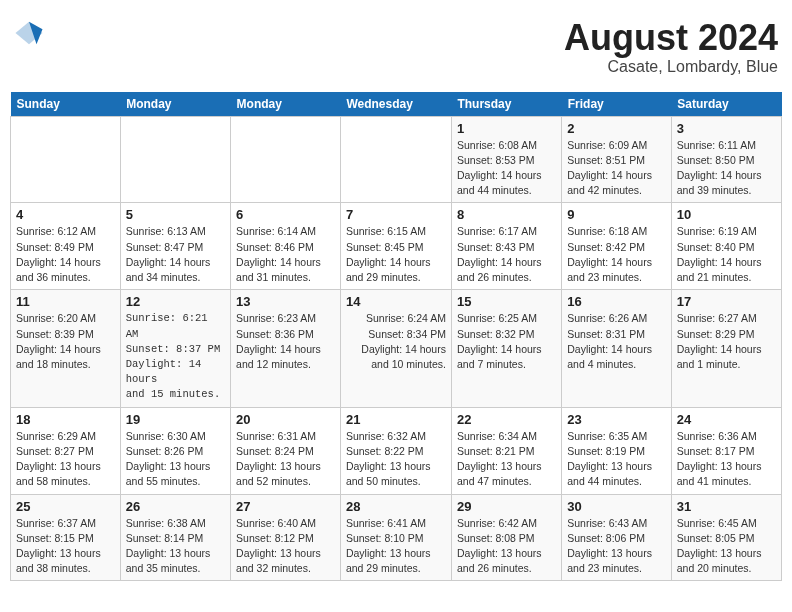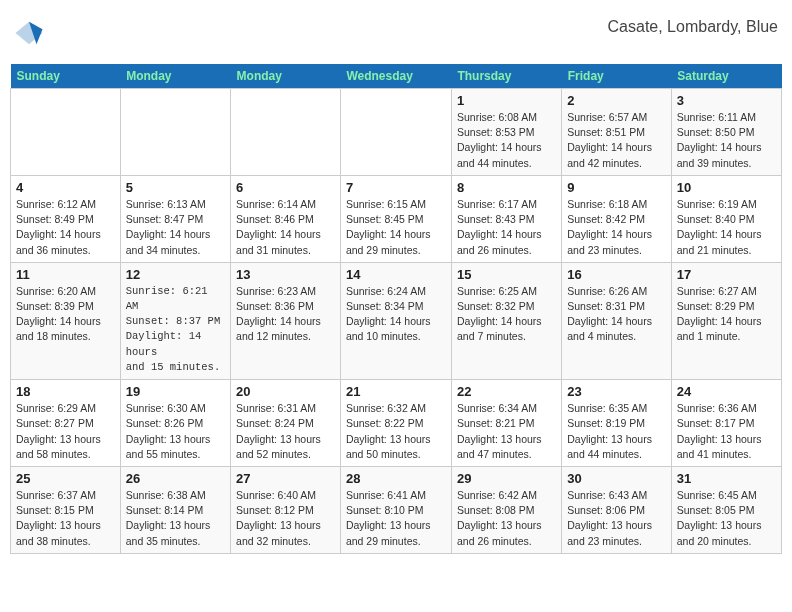--- a/index.html
+++ b/index.html
@@ -54,21 +54,21 @@
       font-size: 16px;
       color: #444;
     }
     table {
       width: 100%;
       border-collapse: collapse;
       font-size: 11px;
     }
     thead tr th {
       background-color: #1a6eb5;
-      color: #86efac;
+      color: #ffffff;
       text-align: left;
       padding: 5px 6px;
       font-size: 12px;
       font-weight: bold;
     }
     tbody tr td {
       border: 1px solid #ccc;
       vertical-align: top;
       padding: 4px 5px;
       width: 113px;
@@ -98,20 +98,21 @@
 <body>
 
 <div class="header">
   <div class="logo">
     <svg class="logo-icon" viewBox="0 0 40 40" xmlns="http://www.w3.org/2000/svg">
       <polygon points="20,5 38,20 20,35 2,20" fill="#1a6eb5" opacity="0.3"></polygon>
       <polygon points="20,5 38,15 30,35" fill="#1a6eb5"></polygon>
     </svg>
   </div>
   <div class="title-block">
+    <div class="month-year">August 2024</div>
     <div class="location">Casate, Lombardy, Blue</div>
   </div>
 </div>
 
 <table>
   <thead>
     <tr>
     <th>Sunday</th>
         <th>Monday</th>
         <th>Monday</th>
@@ -129,21 +130,21 @@
         <td class="empty-cell"></td>
         <td>
           <span class="day-number">1</span>
           <div class="day-info" style="white-space: pre-line;">Sunrise: 6:08 AM
 Sunset: 8:53 PM
 Daylight: 14 hours
 and 44 minutes.</div>
         </td>
         <td>
           <span class="day-number">2</span>
-          <div class="day-info" style="white-space: pre-line;">Sunrise: 6:57 AM
+          <div class="day-info" style="white-space: pre-line;">Sunrise: 6:09 AM
 Sunset: 8:51 PM
 Daylight: 14 hours
 and 42 minutes.</div>
         </td>
         <td>
           <span class="day-number">3</span>
           <div class="day-info" style="white-space: pre-line;">Sunrise: 6:11 AM
 Sunset: 8:50 PM
 Daylight: 14 hours
 and 39 minutes.</div>
@@ -217,21 +218,21 @@
         </td>
         <td>
           <span class="day-number">13</span>
           <div class="day-info" style="white-space: pre-line;">Sunrise: 6:23 AM
 Sunset: 8:36 PM
 Daylight: 14 hours
 and 12 minutes.</div>
         </td>
         <td>
           <span class="day-number">14</span>
-          <div class="day-info" style="white-space: pre-line;">Sunrise: 6:24 AM
+          <div class="day-info" style="white-space: pre-line; text-align: right;">Sunrise: 6:24 AM
 Sunset: 8:34 PM
 Daylight: 14 hours
 and 10 minutes.</div>
         </td>
         <td>
           <span class="day-number">15</span>
           <div class="day-info" style="white-space: pre-line;">Sunrise: 6:25 AM
 Sunset: 8:32 PM
 Daylight: 14 hours
 and 7 minutes.</div>

